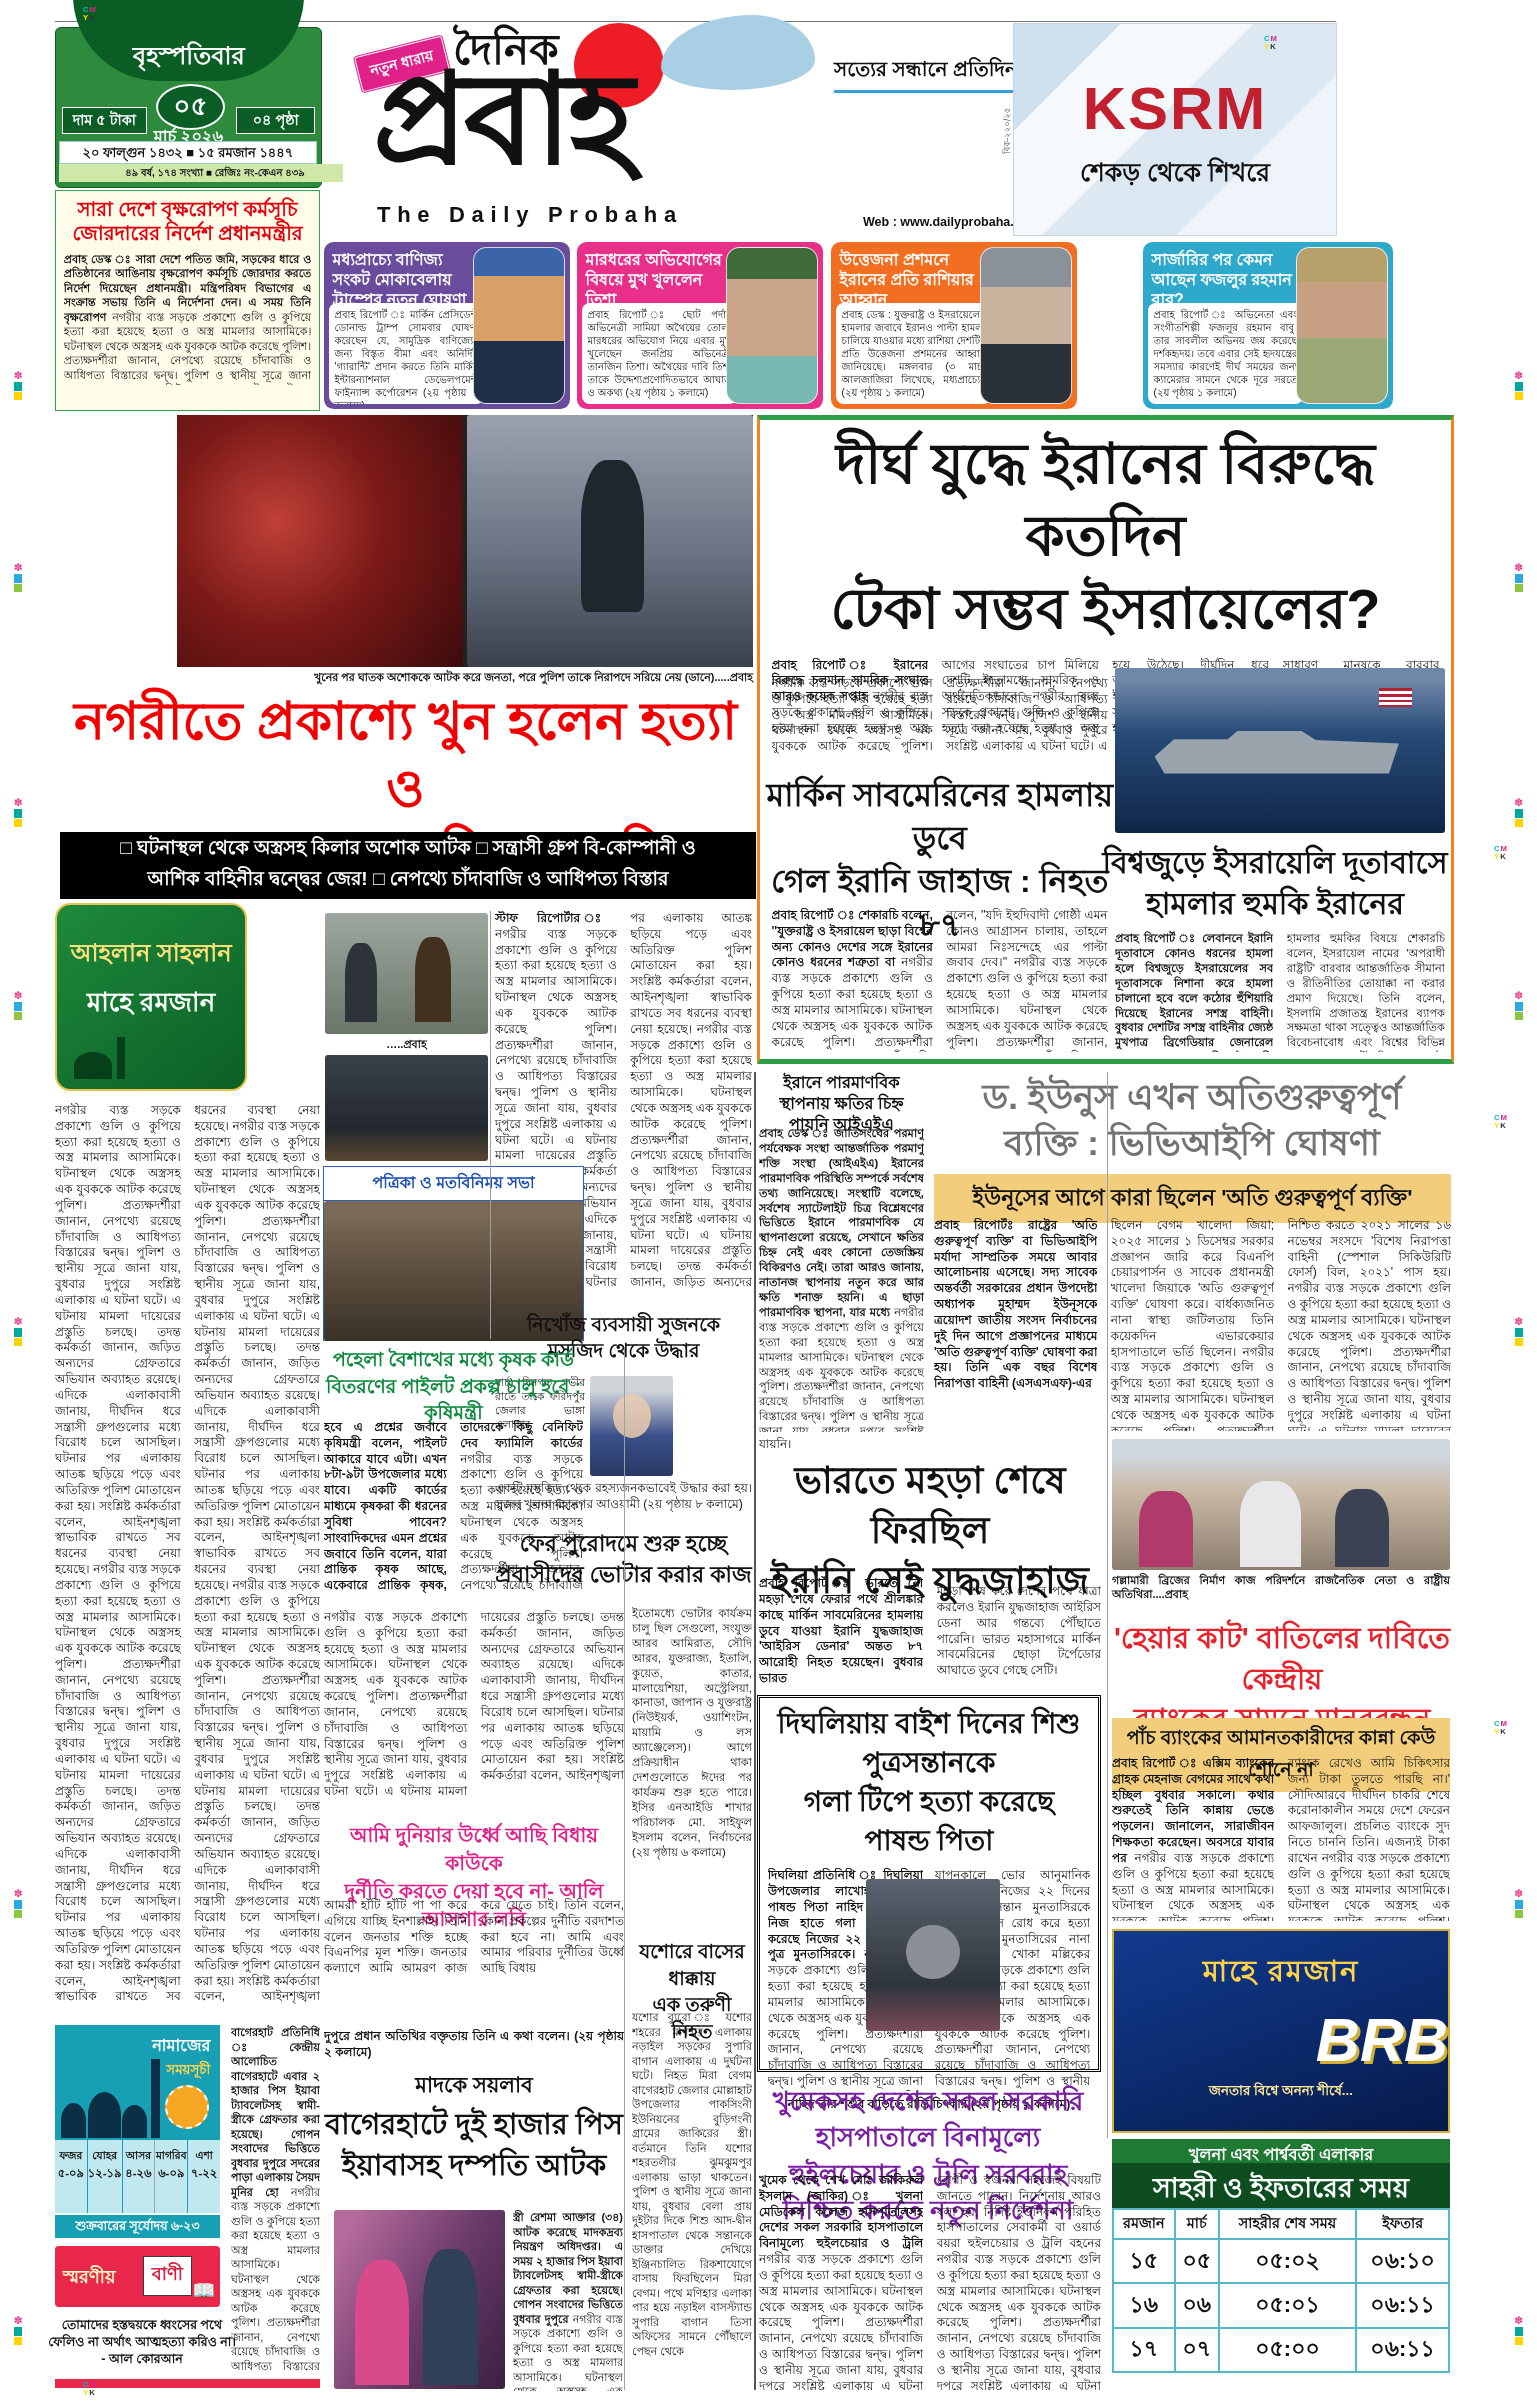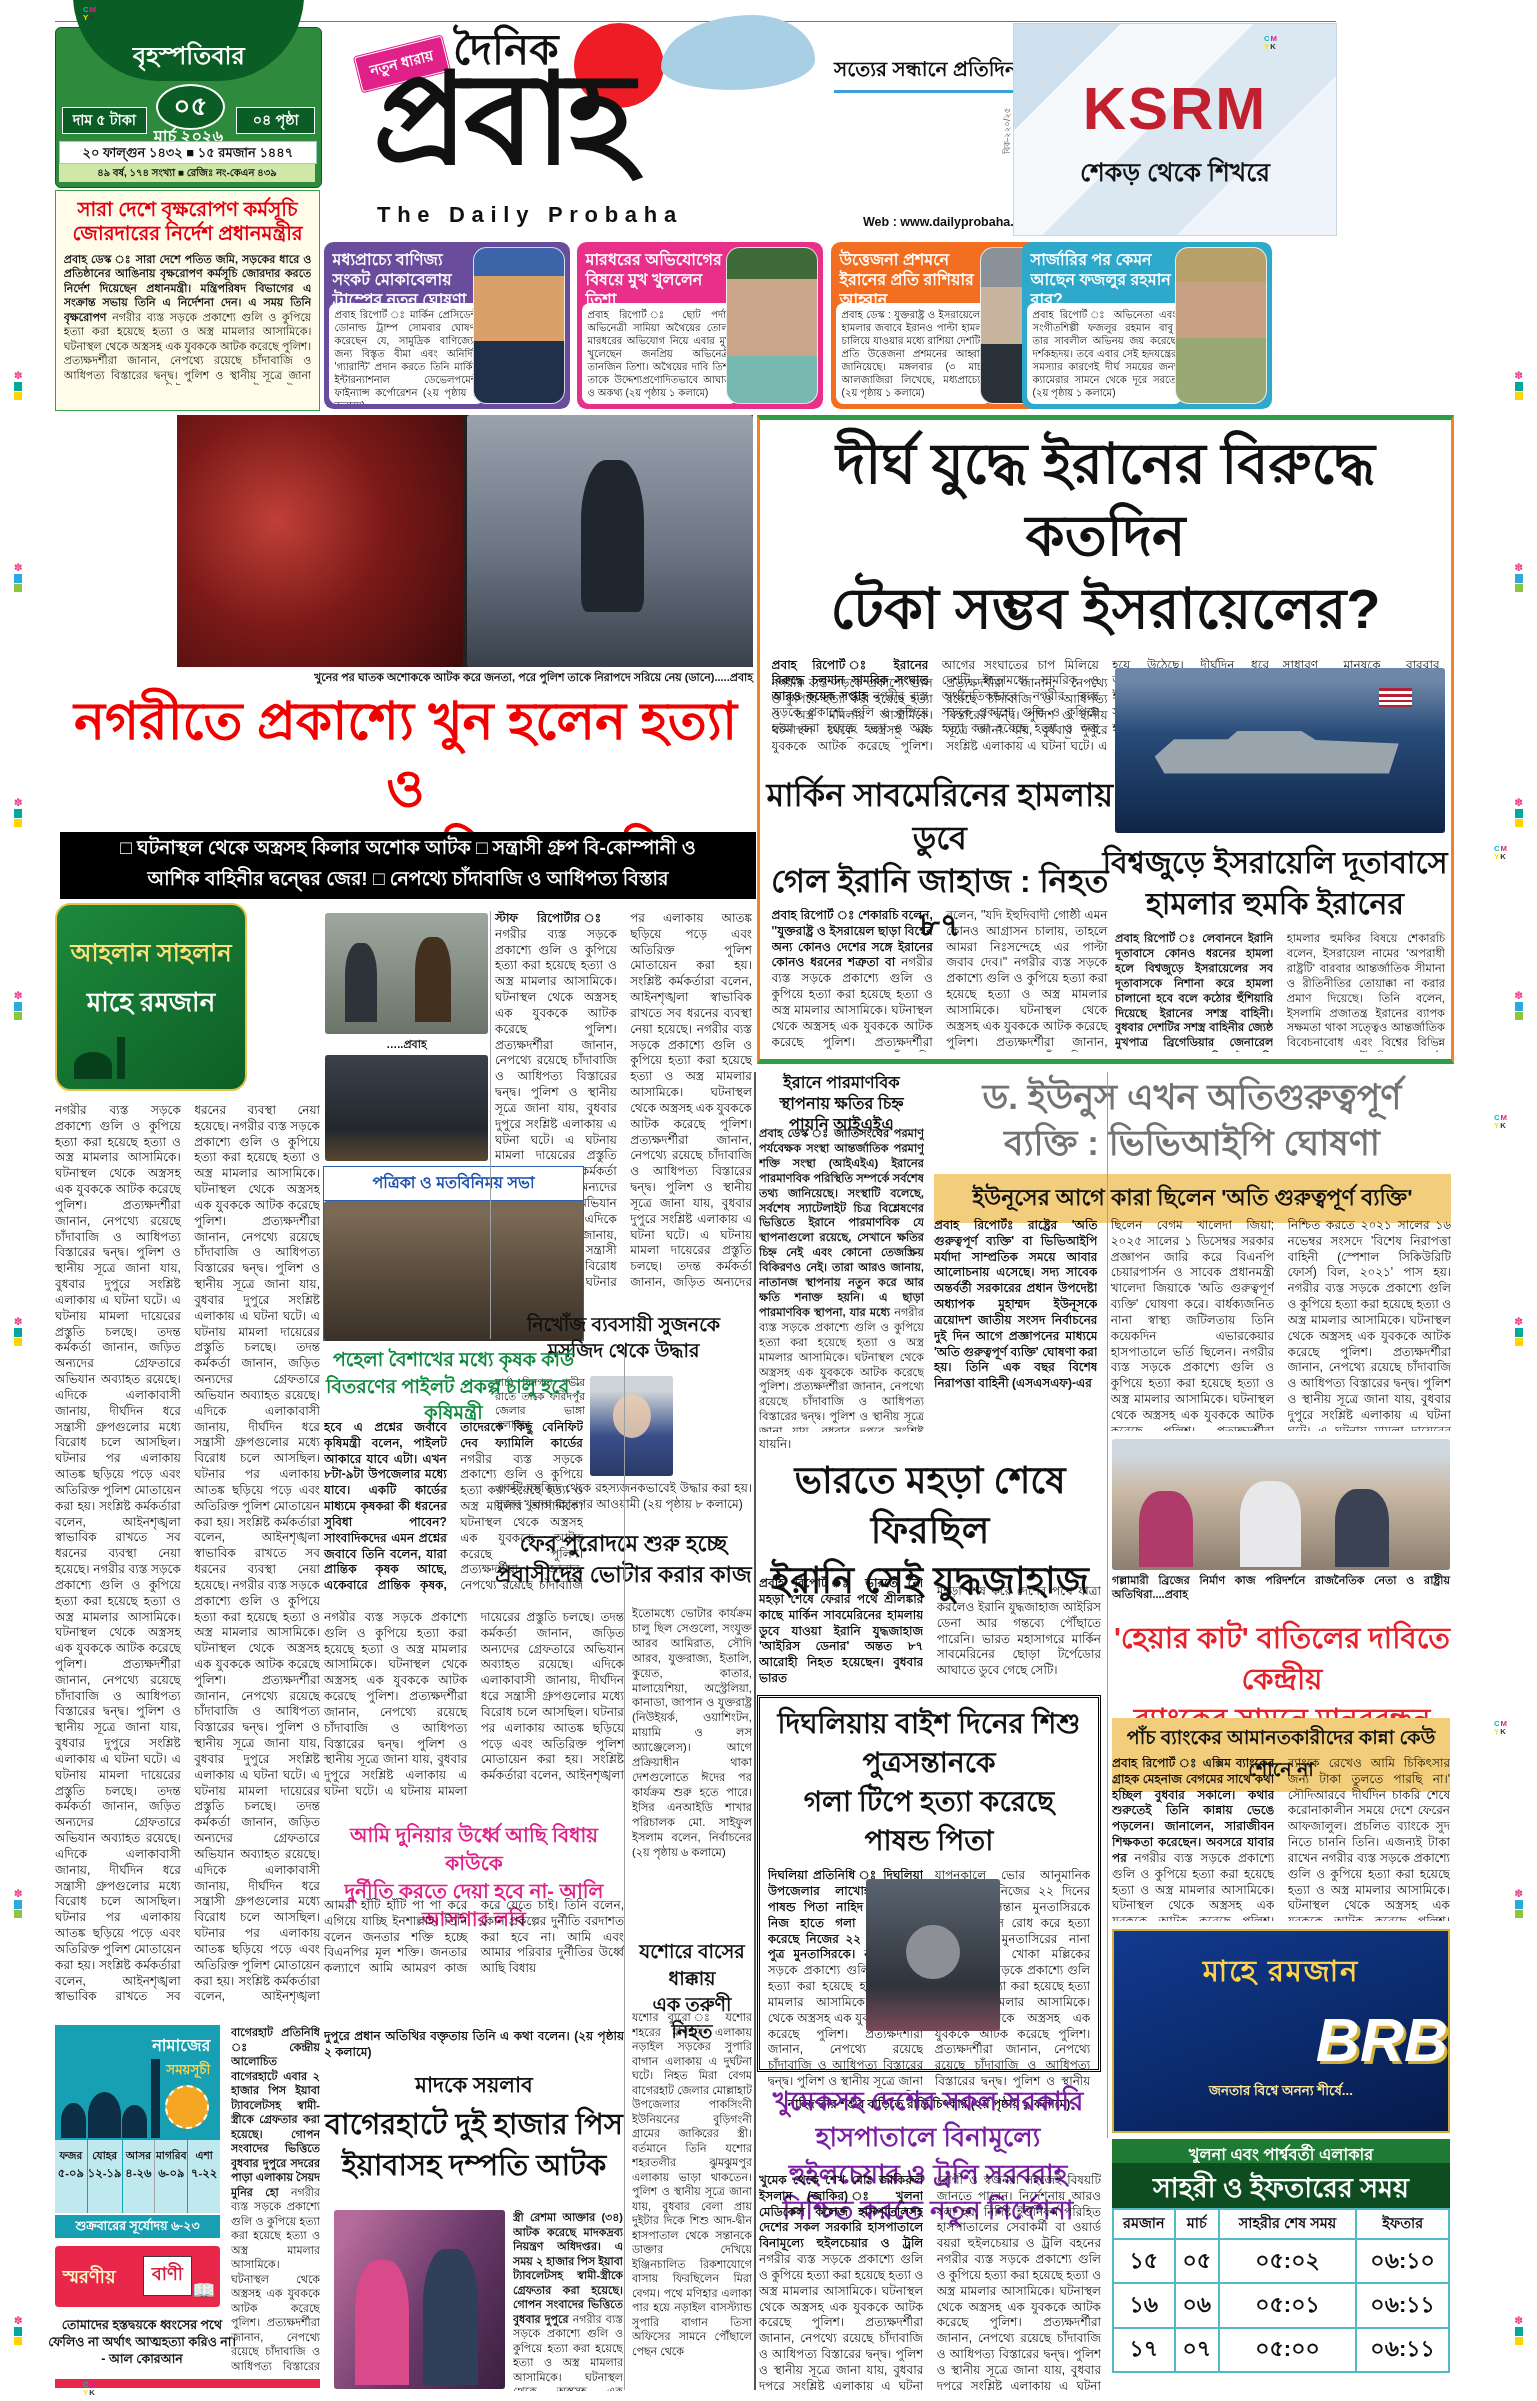--- a/index.html
+++ b/index.html
@@ -44,21 +44,21 @@
 
   <div class="abs gbox" style="left:55px;top:27px;width:265px;height:159px;">
     <div class="abs gdark" style="left:17.3px;top:-33px;width:231px;height:86px;border-radius:0 0 115px 115px;">
       <div class="ctr" style="margin-top:42px;font-size:24px;font-weight:bold;">বৃহস্পতিবার</div>
     </div>
     <div class="abs gdark ctr" style="left:100px;top:56px;width:65px;height:42px;border-radius:50%;border:2.9px solid #fff;font-size:26px;font-weight:bold;line-height:40px;">০৫</div>
     <div class="abs ctr" style="left:0;top:96px;width:100%;color:#fff;font-size:16.3px;font-weight:bold;">মার্চ ২০২৬</div>
     <div class="abs gdark ctr" style="left:5.8px;top:79px;width:83px;height:25px;font-size:14.4px;font-weight:bold;line-height:25px;border:1px solid #fff;">দাম ৫ টাকা</div>
     <div class="abs gdark ctr" style="right:5.8px;top:79px;width:77px;height:25px;font-size:14.4px;font-weight:bold;line-height:25px;border:1px solid #fff;">০৪ পৃষ্ঠা</div>
     <div class="abs strip1 ctr" style="left:2.9px;top:113px;width:256px;height:21px;font-size:13px;font-weight:bold;line-height:21px;">২০ ফাল্গুন ১৪৩২  ■  ১৫ রমজান ১৪৪৭</div>
-    <div class="abs strip2 ctr" style="left:2.9px;top:136px;width:256px;height:18px;font-size:10px;font-weight:bold;line-height:18px;">৪৯ বর্ষ, ১৭৪ সংখ্যা ■   রেজিঃ নং-কেএন ৪৩৯</div>
+    <div class="abs strip2 ctr" style="left:2.9px;top:136px;width:256px;height:18px;font-size:10px;font-weight:bold;line-height:18px;padding-left:28px;">৪৯ বর্ষ, ১৭৪ সংখ্যা ■   রেজিঃ নং-কেএন ৪৩৯</div>
   </div>
 
   <div class="abs" style="left:357px;top:46px;transform:rotate(-14deg);background:#e0218a;color:#fff;font-weight:bold;font-size:14.4px;padding:4.8px 11.5px;border:1.9px solid #fff;outline:1.9px solid #e0218a;border-radius:2.9px;">নতুন ধারায়</div>
   <div class="abs" style="left:453px;top:17.3px;font-size:42px;font-weight:900;">দৈনিক</div>
   <div class="abs" style="left:574px;top:23px;width:90px;height:85px;border-radius:50%;background:#ee1c25;"></div>
   <div class="abs" style="left:661px;top:15.4px;width:154px;height:75px;background:#a8cfe4;border-radius:60% 40% 55% 45%/70% 60% 40% 30%;"></div>
   <div class="abs" style="left:373px;top:50px;width:634px;font-size:127px;font-weight:900;line-height:1.1;letter-spacing:-3.8px;">প্রবাহ</div>
   <div class="abs" style="left:834px;top:54px;font-size:20px;font-weight:900;border-bottom:3.8px solid #3aa0d8;padding-bottom:2.9px;">সত্যের সন্ধানে প্রতিদিন...</div>
   <div class="abs" style="left:377px;top:202px;font-size:22px;font-weight:900;letter-spacing:6.7px;">The Daily Probaha</div>
   <div class="abs" style="left:863px;top:215px;font-size:12.5px;font-weight:bold;">Web : www.dailyprobaha.com.bd</div>
@@ -82,21 +82,21 @@
   <div class="abs brief" style="left:577px;top:242px;width:246px;height:167px;background:#e8308a;">
     <div class="bh">মারধরের অভিযোগের বিষয়ে মুখ খুললেন তিশা</div>
     <div class="bb">প্রবাহ রিপোর্ট ঃ ছোট পর্দার অভিনেত্রী সামিয়া অথৈয়ের তোলা মারধরের অভিযোগ নিয়ে এবার মুখ খুলেছেন জনপ্রিয় অভিনেত্রী তানজিন তিশা। অথৈয়ের দাবি তিশা তাকে উদ্দেশ্যপ্রণোদিতভাবে আঘাত ও অকথ্য (২য় পৃষ্ঠায় ১ কলামে)</div>
     <div class="bp ph" style="background:linear-gradient(#3f6b3a 20%,#caa58a 20% 70%,#77b9b0 70%);"></div>
   </div>
   <div class="abs brief" style="left:831px;top:242px;width:246px;height:167px;background:#f26f21;">
     <div class="bh">উত্তেজনা প্রশমনে ইরানের প্রতি রাশিয়ার আহ্বান</div>
     <div class="bb">প্রবাহ ডেস্ক : যুক্তরাষ্ট্র ও ইসরায়েলের হামলার জবাবে ইরানও পাল্টা হামলা চালিয়ে যাওয়ার মধ্যে রাশিয়া দেশটির প্রতি উত্তেজনা প্রশমনের আহ্বান জানিয়েছে। মঙ্গলবার (৩ মার্চ) আলজাজিরা লিখেছে, মধ্যপ্রাচ্যের (২য় পৃষ্ঠায় ১ কলামে)</div>
     <div class="bp ph" style="background:linear-gradient(#8a9198 25%,#c8b49e 25% 62%,#2b3138 62%);"></div>
   </div>
-  <div class="abs brief" style="left:1022px;top:242px;width:250px;height:167px;background:#2fa9cb;">
+  <div class="abs brief" style="left:1143px;top:242px;width:250px;height:167px;background:#2fa9cb;">
     <div class="bh">সার্জারির পর কেমন আছেন ফজলুর রহমান বাবু?</div>
     <div class="bb">প্রবাহ রিপোর্ট ঃ অভিনেতা এবং সংগীতশিল্পী ফজলুর রহমান বাবু। তার সাবলীল অভিনয় জয় করেছে দর্শকহৃদয়। তবে এবার সেই হৃদযন্ত্রের সমস্যার কারণেই দীর্ঘ সময়ের জন্য ক্যামেরার সামনে থেকে দূরে সরতে (২য় পৃষ্ঠায় ১ কলামে)</div>
     <div class="bp ph" style="background:linear-gradient(#b8a06a 22%,#c8a184 22% 58%,#9aa876 58%);"></div>
   </div>
 
   <div class="abs" style="left:177px;top:415px;width:576px;height:252px;background:#222;">
     <div class="abs ph" style="left:0;top:0;width:286px;height:252px;background:radial-gradient(circle at 35% 42%,#c04038 0%,#7c1a18 45%,#3c0b0c 100%);"></div>
     <div class="abs ph" style="left:290px;top:0;width:286px;height:252px;background:linear-gradient(#9aa2ae 0%,#6a7482 55%,#3a414c 100%);">
       <div class="abs" style="left:40%;top:18%;width:22%;height:60%;background:#20262e;border-radius:40% 40% 10% 10%;"></div>
     </div>

